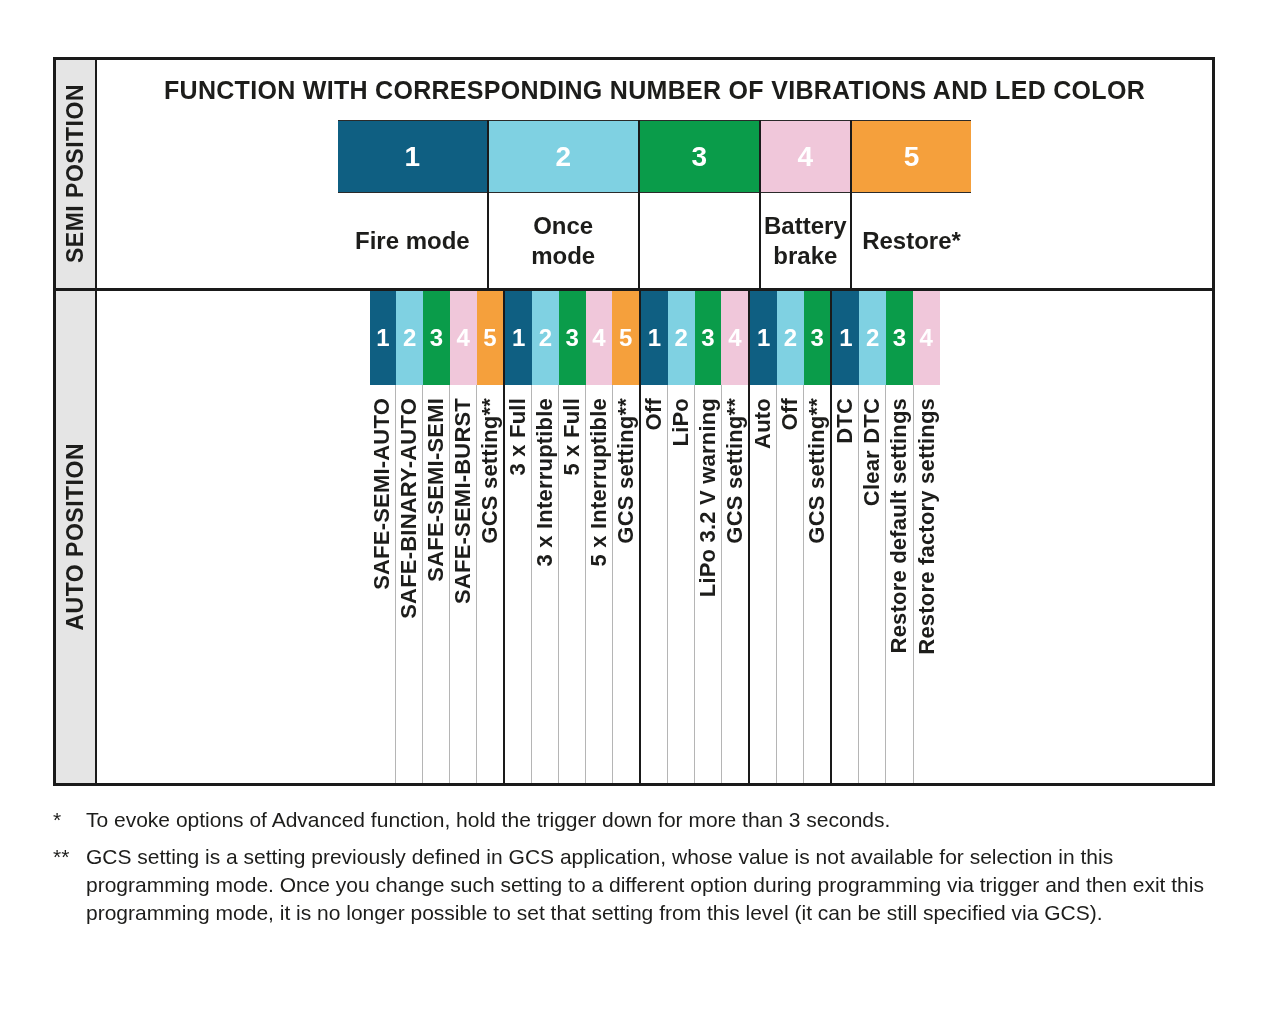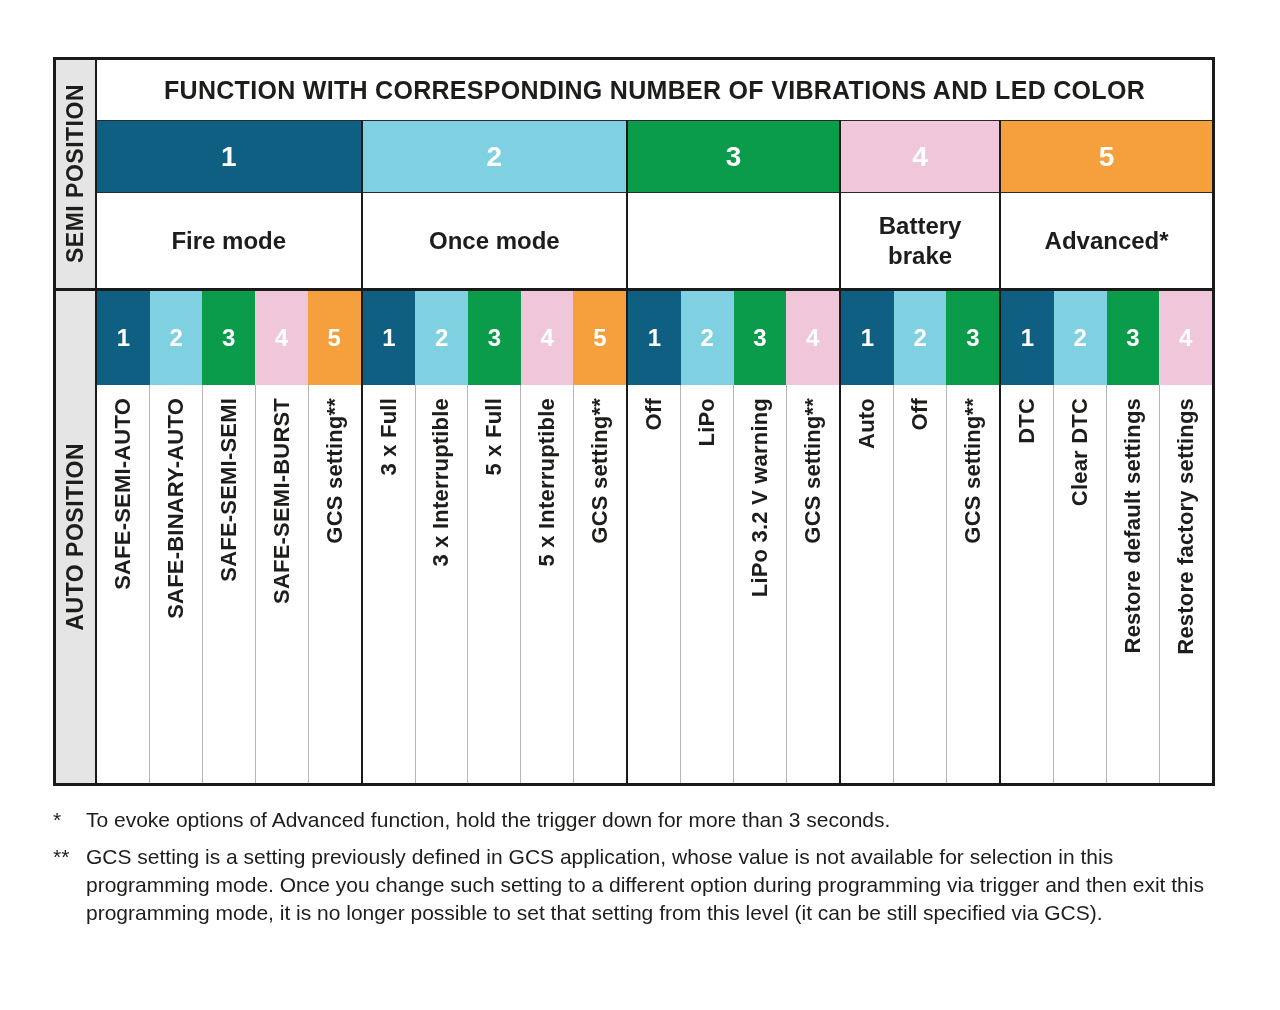--- a/index.html
+++ b/index.html
@@ -35,21 +35,21 @@
   }
 
   .vtext {
     writing-mode: vertical-rl;
     transform: rotate(180deg);
     white-space: nowrap;
     font-weight: bold;
   }
   .side-cell .vtext { font-size: 23px; letter-spacing: 0.5px; color: #1d1d1b; }
 
-  .section-content { flex: 1; display: flex; flex-direction: column; min-width: 0; }
+  .section-content { flex: 1; display: flex; flex-direction: column; min-width: 0; align-items: center; }
 
   .title-row {
     height: 60px;
     display: flex;
     align-items: center;
     justify-content: center;
     font-size: 25px;
     font-weight: bold;
     letter-spacing: 0.3px;
     text-align: center;
@@ -126,21 +126,21 @@
           </div>
           <div class="semi-group gsep" style="flex: 4 1 0%;">
             <div class="semi-band" style="background: rgb(10, 156, 74);">3</div>
           </div>
           <div class="semi-group gsep" style="flex: 3 1 0%;">
             <div class="semi-band" style="background: rgb(240, 199, 218);">4</div>
             <div class="semi-func">Battery brake</div>
           </div>
           <div class="semi-group gsep" style="flex: 4 1 0%;">
             <div class="semi-band" style="background: rgb(245, 160, 60);">5</div>
-            <div class="semi-func">Advanced*</div>
+            <div class="semi-func">Restore*</div>
           </div>
         </div>
     </div>
   </div>
 
   <div class="section auto">
     <div class="side-cell">
       <span class="vtext">AUTO POSITION</span>
     </div>
     <div class="section-content">

